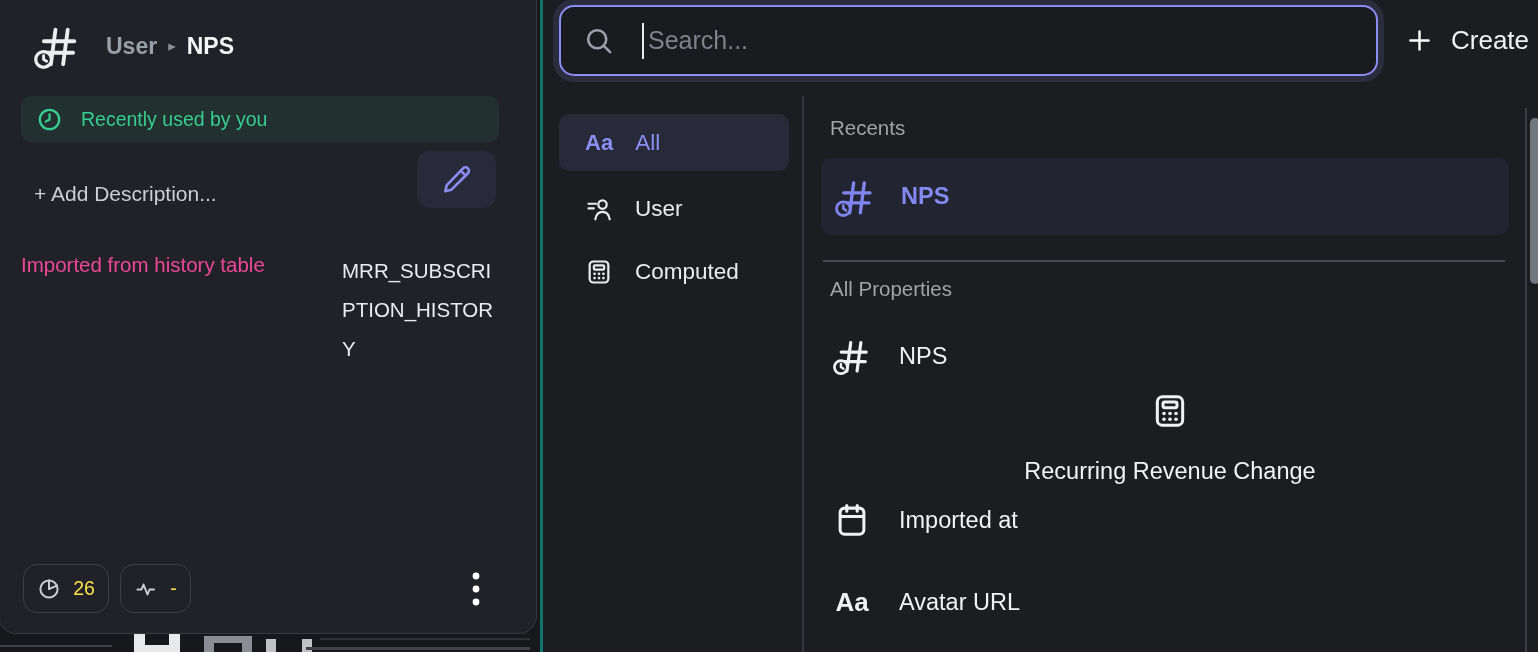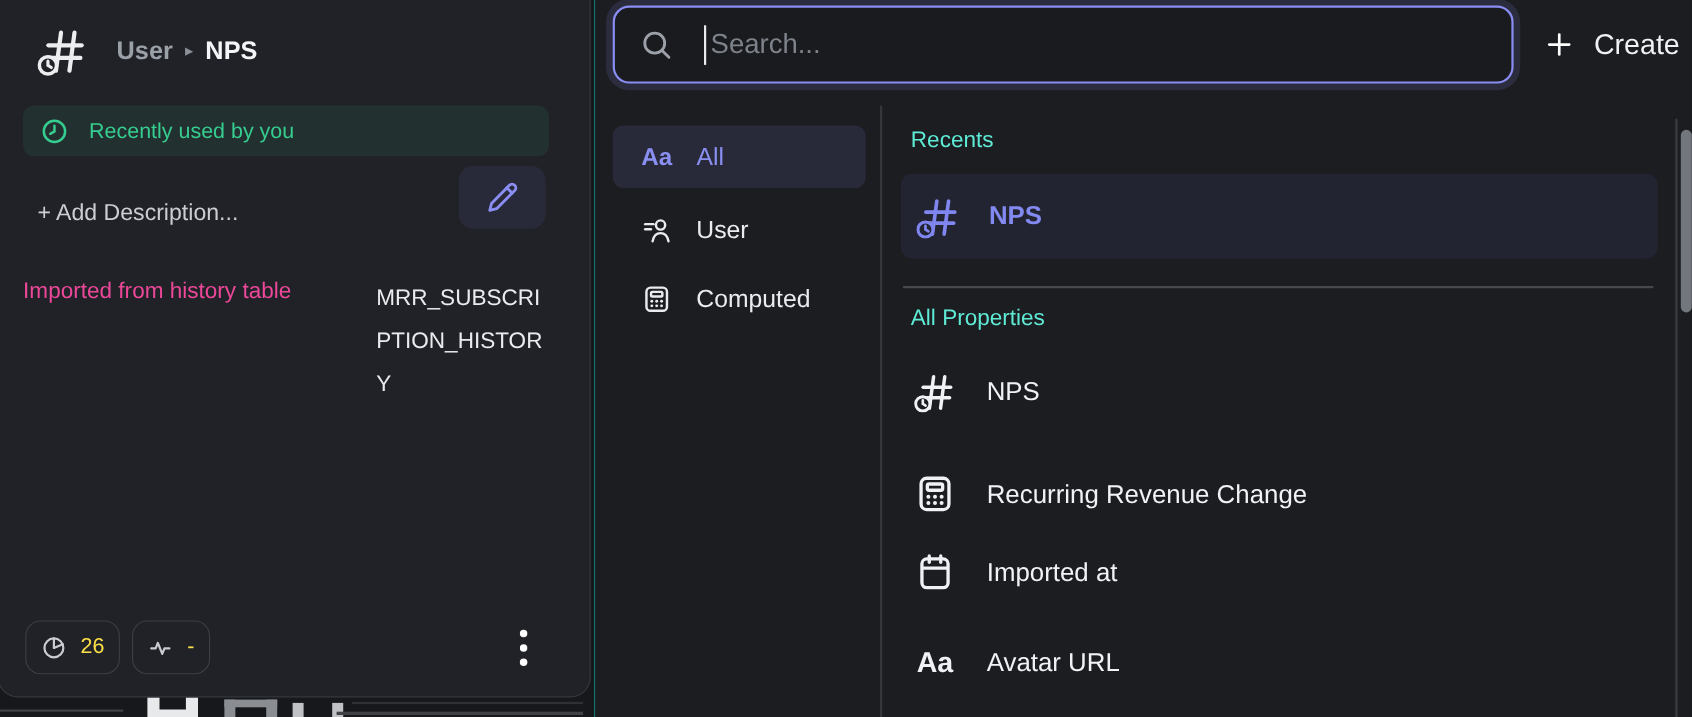--- a/index.html
+++ b/index.html
@@ -43,21 +43,21 @@
   .kebab svg { width:8px; height:36px; color:#FFFFFF; }
 
   
   .bg-strip { position:absolute; left:0; top:634px; width:537px; height:18px; overflow:hidden; }
   .hline { position:absolute; background:#3F4247; }
   .glyph { position:absolute; }
   .vbar { position:absolute; top:0; bottom:0; }
 
   
   .modal { position:absolute; left:540px; top:0; width:998px; height:652px;
-           background:#1C1D21; border-left:1px solid #0f766e; }
+           background:#1C1D21; border-left:3px solid #0f766e; }
 
   .search-box { position:absolute; left:16px; top:5px; width:819px; height:71px;
                 background:#1A1B1F; border:2.5px solid #8A8DF2; border-radius:15px;
                 box-shadow:0 0 0 6px rgba(138,141,242,0.14);
                 display:flex; align-items:center; padding-left:22px; }
   .search-box svg { width:31px; height:31px; color:#9CA1A9; flex:none; }
   .caret { width:2px; height:36px; background:#E8EAEC; margin-left:28px; flex:none; }
   .search-input { flex:1; background:transparent; border:none; outline:none;
                   color:#E8EAEC; font-size:25px; margin-left:4px;
                   font-family:"Liberation Sans", sans-serif; }
@@ -72,21 +72,21 @@
                 display:flex; align-items:center; padding-left:26px; gap:22px; cursor:pointer; }
   .filter-tab.selected { background:#282939; }
   .filter-tab .aa { font-size:22px; font-weight:700; }
   .filter-tab.selected .aa, .filter-tab.selected .f-label { color:#8A8FF2; }
   .filter-tab svg { width:28px; height:28px; color:#E9EBED; }
   .f-label { color:#E9EBED; font-size:22.5px; font-weight:500; }
 
   .v-divider { position:absolute; left:259px; top:96px; width:2px; height:556px; background:#35373C; }
 
   .list { position:absolute; left:278px; top:0; width:690px; }
-  .sec-title { position:absolute; left:9px; color:#5eead4; font-size:20.5px; }
+  .sec-title { position:absolute; left:9px; color:#a3a3a3; font-size:20.5px; }
   .recent-row { position:absolute; left:0; top:158px; width:688px; height:77px;
                 background:#232431; border-radius:10px; display:flex; align-items:center;
                 padding-left:14px; gap:26px; cursor:pointer; }
   .recent-row svg { width:40px; height:40px; color:#7F86EF; flex:none; }
   .recent-row span { color:#8289F0; font-size:23.5px; font-weight:600; }
   .h-divider { position:absolute; left:2px; top:260px; width:682px; height:2px; background:#47494E; }
 
   .prop-row { position:absolute; left:0; width:688px; height:82px; display:flex;
               align-items:center; padding-left:10px; gap:26px; cursor:pointer; }
   .prop-ic { width:42px; height:42px; display:flex; align-items:center; justify-content:center;
@@ -259,21 +259,21 @@
             <line x1="4.6" y1="15.5" x2="20.4" y2="15.5"></line>
           <line x1="11.2" y1="3.5" x2="8.8" y2="21.5"></line>
             <line x1="17.6" y1="3.5" x2="15.2" y2="21.5"></line>
           <circle cx="5" cy="19" r="4.1" fill="#1C1D21" stroke-width="1.7"></circle>
           <path d="M5 17 V19 l1.6 1" stroke-width="1.5"></path>
         </svg>
       </span>
       <span class="lbl">NPS</span>
     </div>
 
-    <div class="prop-row" style="top:408px;">
+    <div class="prop-row" style="top:390px;flex-direction:column;">
       <span class="prop-ic">
         <svg viewBox="0 0 24 24" fill="none" stroke="currentColor" stroke-width="1.9" stroke-linecap="round">
           <rect x="4" y="3" width="16" height="18" rx="3.2"></rect>
           <rect x="7.6" y="6.3" width="8.8" height="3.6" rx="1"></rect>
           <g fill="currentColor" stroke="none">
             <circle cx="8.2" cy="13.6" r="1.15"></circle>
               <circle cx="12" cy="13.6" r="1.15"></circle>
               <circle cx="15.8" cy="13.6" r="1.15"></circle>
             <circle cx="8.2" cy="17.2" r="1.15"></circle>
               <circle cx="12" cy="17.2" r="1.15"></circle>

